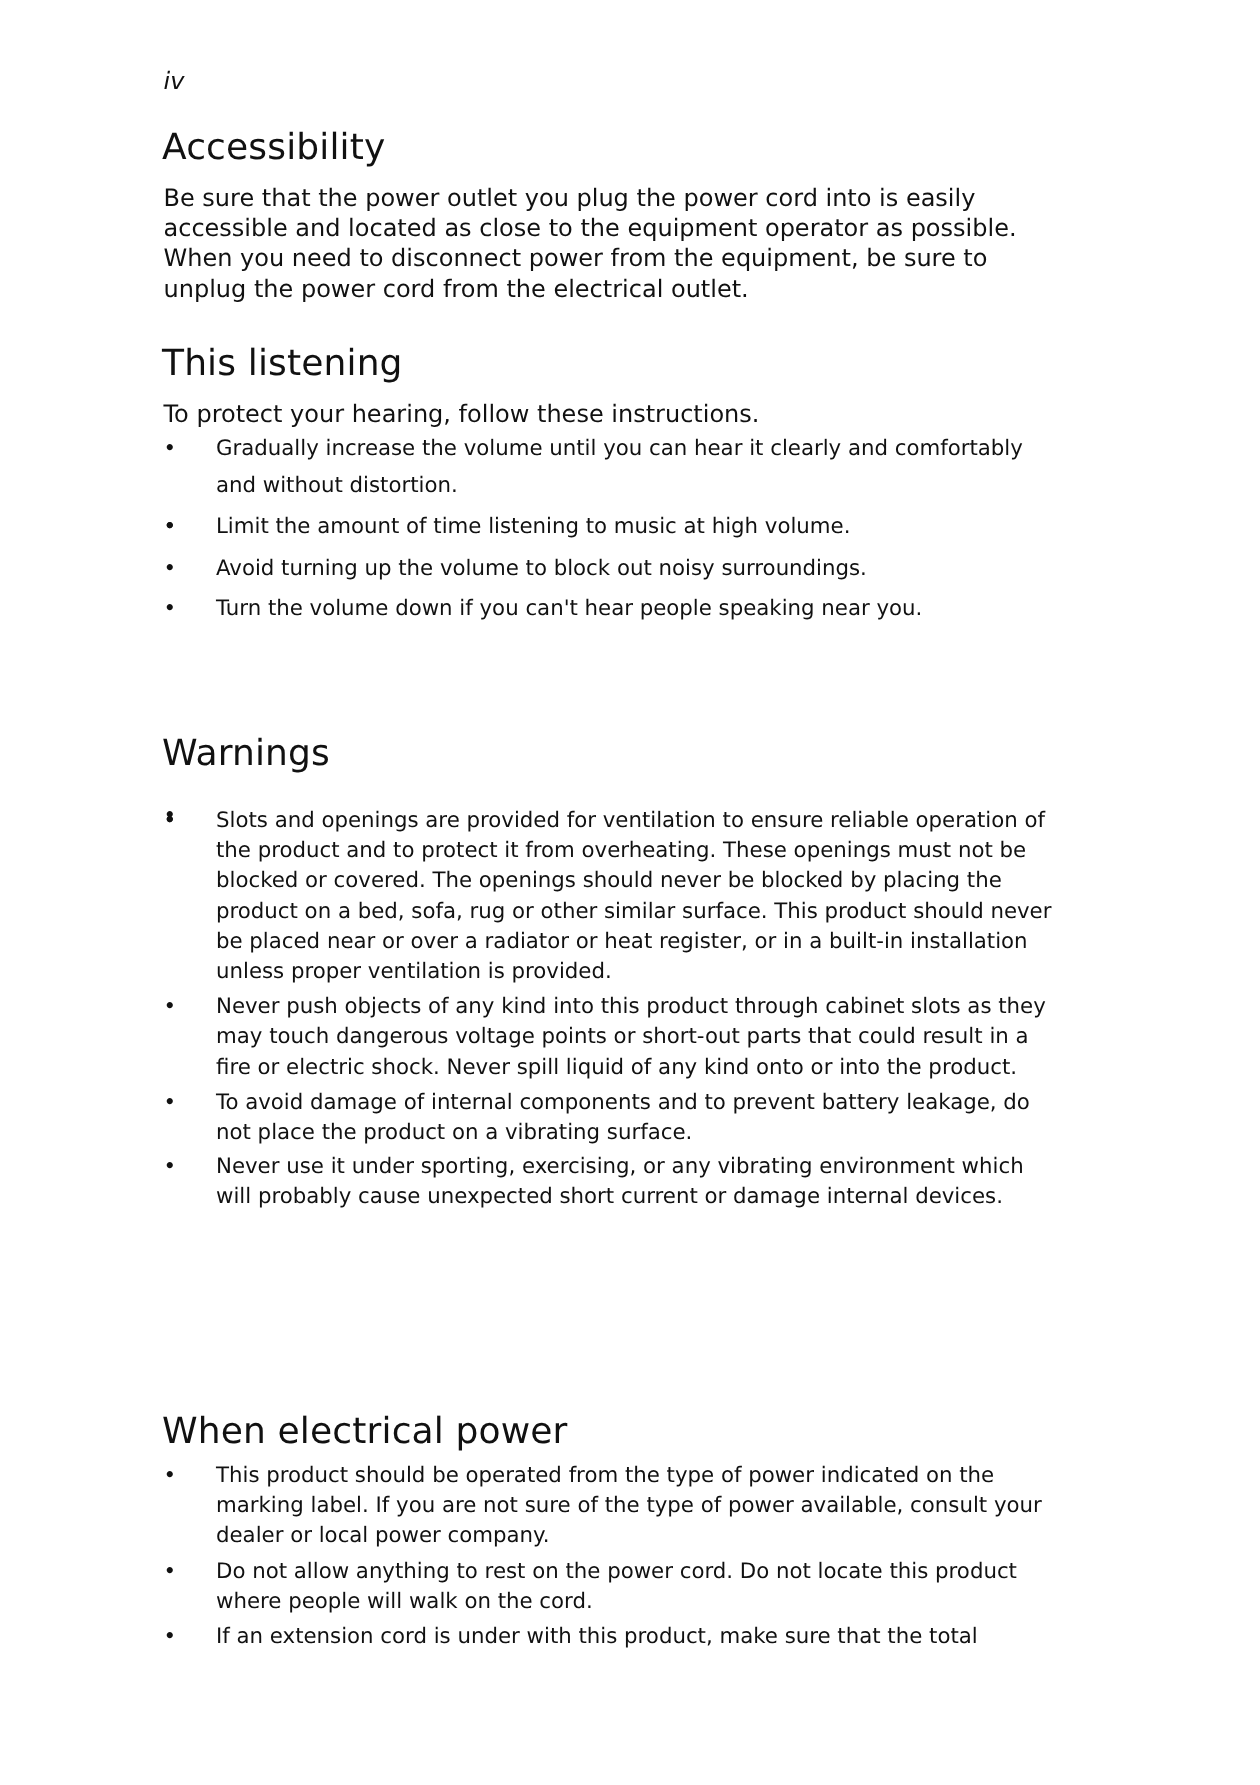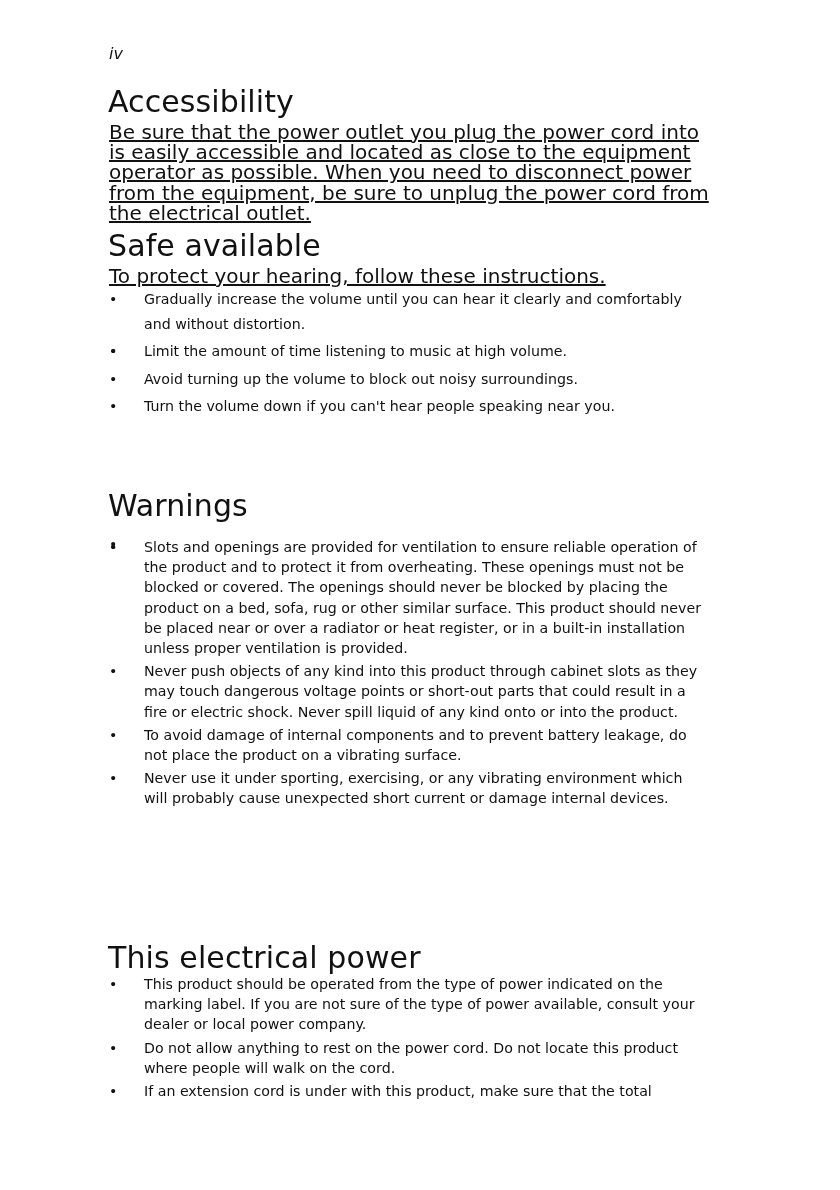--- a/index.html
+++ b/index.html
@@ -1,52 +1,52 @@
 <!DOCTYPE html>
 <html><head>
 <meta charset="utf-8">
 <style>
   html, body { margin: 0; padding: 0; background: #ffffff; }
   body { width: 840px; height: 1190px; position: relative; overflow: hidden;
          font-family: "DejaVu Sans", sans-serif; color: #111111; }
   .page-number { position: absolute; left: 109px; top: 44px; font-size: 16px; font-style: italic; }
-  .h { position: absolute; left: 108px; font-size: 30px; font-weight: normal; margin: 0; letter-spacing: 0.1px; }
-  .para { position: absolute; left: 109px; width: 600px; font-size: 20px; line-height: 20.2px; margin: 0; text-decoration: underline; }
+  .h { position: absolute; left: 108px; font-size: 24px; font-weight: normal; margin: 0; letter-spacing: 0.1px; }
+  .para { position: absolute; left: 109px; width: 600px; font-size: 16px; line-height: 20.2px; margin: 0; }
   .list { position: absolute; left: 109px; width: 600px; margin: 0; padding: 0; list-style: none; font-size: 14.2px; }
   .list li { position: relative; padding-left: 35px; }
   .list li .bullet { position: absolute; left: 0; top: 0; }
   .list.loose li { line-height: 24.5px; margin-bottom: 3px; }
   .list.tight li { line-height: 20.2px; margin-bottom: 3px; }
 </style>
 </head>
 <body>
 
 <div class="page-number">iv</div>
 
 <h2 class="h" style="top:84px">Accessibility</h2>
 <p class="para" style="top:122px">Be sure that the power outlet you plug the power cord into is easily accessible and located as close to the equipment operator as possible. When you need to disconnect power from the equipment, be sure to unplug the power cord from the electrical outlet.</p>
 
-<h2 class="h" style="top:228px">Safe available</h2>
+<h2 class="h" style="top:228px">This listening</h2>
 <p class="para" style="top:266px">To protect your hearing, follow these instructions.</p>
 <ul class="list loose" style="top:287px">
   <li><span class="bullet">•</span><span>Gradually increase the volume until you can hear it clearly and comfortably and without distortion.</span></li>
   <li><span class="bullet">•</span></li>
   <li><span class="bullet">•</span><span>Limit the amount of time listening to music at high volume.</span></li>
   <li><span class="bullet">•</span><span>Avoid turning up the volume to block out noisy surroundings.</span></li>
   <li><span class="bullet">•</span><span>Turn the volume down if you can't hear people speaking near you.</span></li>
 </ul>
 
 <h2 class="h" style="top:488px">Warnings</h2>
 <ul class="list tight" style="top:534px">
   <li><span class="bullet">•</span></li>
   <li><span class="bullet">•</span></li>
   <li><span class="bullet">•</span><span>Slots and openings are provided for ventilation to ensure reliable operation of the product and to protect it from overheating. These openings must not be blocked or covered. The openings should never be blocked by placing the product on a bed, sofa, rug or other similar surface. This product should never be placed near or over a radiator or heat register, or in a built-in installation unless proper ventilation is provided.</span></li>
   <li><span class="bullet">•</span><span>Never push objects of any kind into this product through cabinet slots as they may touch dangerous voltage points or short-out parts that could result in a fire or electric shock. Never spill liquid of any kind onto or into the product.</span></li>
   <li><span class="bullet">•</span><span>To avoid damage of internal components and to prevent battery leakage, do not place the product on a vibrating surface.</span></li>
   <li><span class="bullet">•</span><span>Never use it under sporting, exercising, or any vibrating environment which will probably cause unexpected short current or damage internal devices.</span></li>
 </ul>
 
-<h2 class="h" style="top:940px">This electrical power</h2>
+<h2 class="h" style="top:940px">When electrical power</h2>
 <ul class="list tight" style="top:974px">
   <li><span class="bullet">•</span><span>This product should be operated from the type of power indicated on the marking label. If you are not sure of the type of power available, consult your dealer or local power company.</span></li>
   <li><span class="bullet">•</span><span>Do not allow anything to rest on the power cord. Do not locate this product where people will walk on the cord.</span></li>
   <li><span class="bullet">•</span><span>If an extension cord is under with this product, make sure that the total</span></li>
 </ul>
 
 </body></html>

